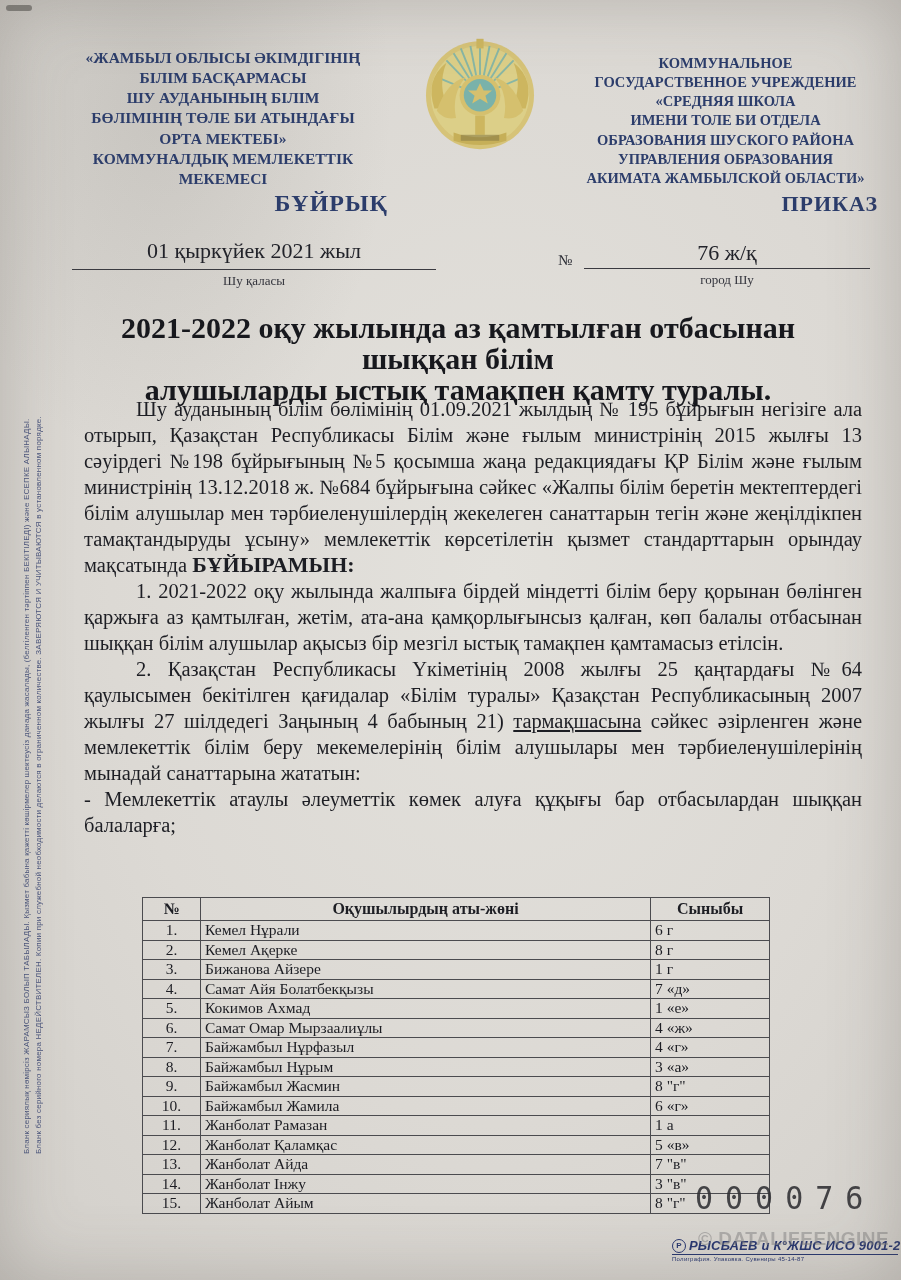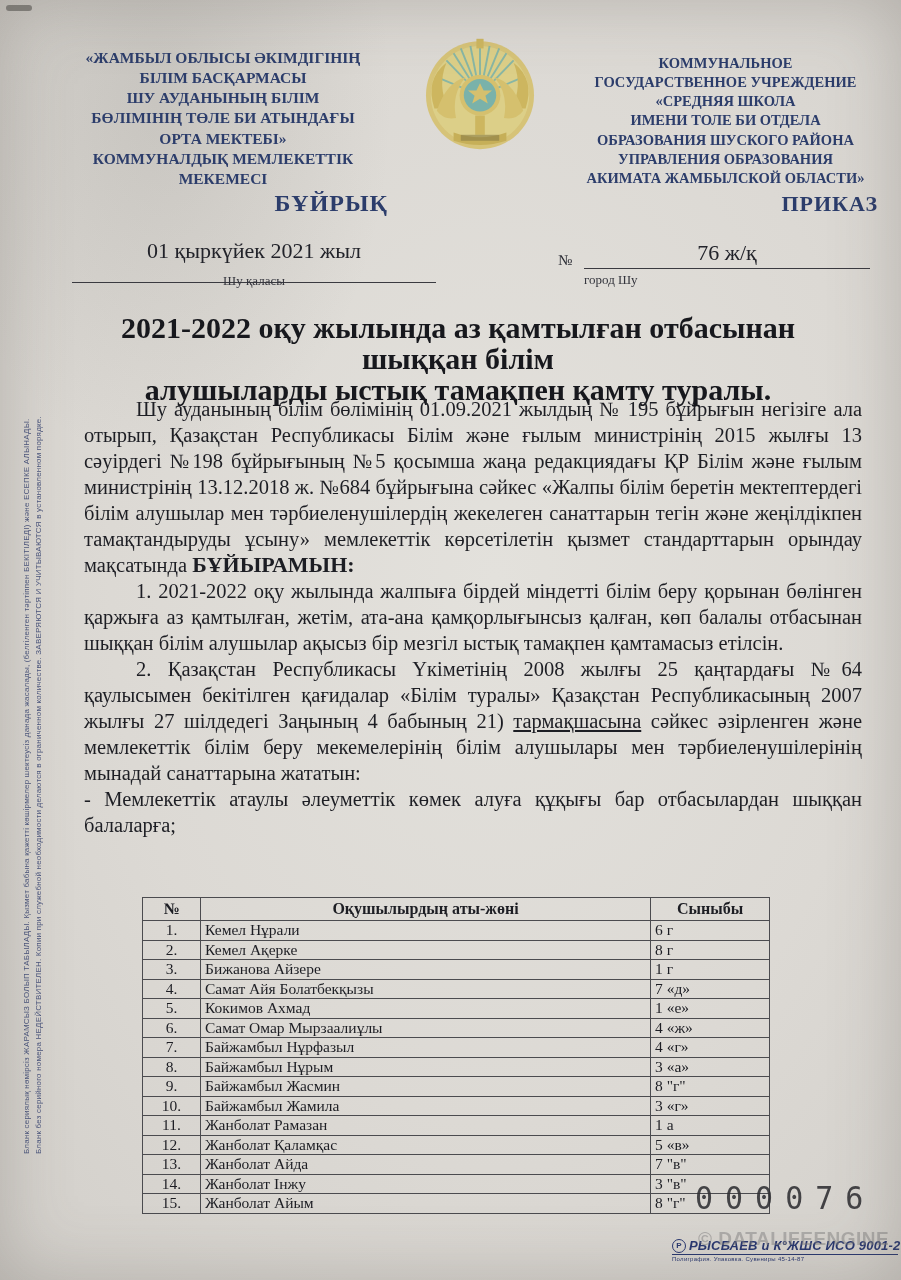--- a/index.html
+++ b/index.html
@@ -40,29 +40,29 @@
   .org-right{left:573px;top:54px;width:305px;font-size:14.5px;line-height:1.32;}
   .order-word{position:absolute;text-align:right;font-weight:bold;color:#2c3d6b;letter-spacing:1px;}
   .order-kk{left:58px;top:190px;width:330px;font-size:24px;}
   .order-ru{left:573px;top:191px;width:305px;font-size:22px;}
   
   .emblem{position:absolute;left:420px;top:33px;width:120px;height:122px;}
   
   .date-block{
     position:absolute;left:72px;top:238px;width:364px;text-align:center;
     font-size:22px;color:#22232a;border-bottom:1.5px solid #3a3a40;
-    padding-bottom:18px;
+    padding-bottom:5px;
   }
   .place-kk{position:absolute;left:72px;top:273px;width:364px;text-align:center;font-size:13px;color:#33343c;}
   .num-sign{position:absolute;left:558px;top:252px;font-size:15px;color:#2a2b33;}
   .num-line{
     position:absolute;left:584px;top:240px;width:286px;text-align:center;
     font-size:22px;color:#22232a;border-bottom:1.5px solid #3a3a40;padding-bottom:2px;
   }
-  .place-ru{position:absolute;left:584px;top:272px;width:286px;font-size:13px;color:#33343c;}
+  .place-ru{position:absolute;left:584px;top:272px;width:286px;text-align:center;font-size:13px;color:#33343c;}
   
   .doc-title{
     position:absolute;left:88px;top:312px;width:740px;text-align:center;
     font-size:30px;font-weight:bold;color:#17181d;line-height:31px;white-space:pre-line;
   }
   
   .body-text{
     position:absolute;left:84px;top:396px;width:778px;
     font-size:20.5px;line-height:26px;color:#1d1e24;text-align:justify;
   }
@@ -247,21 +247,21 @@
           <td class="c-grade">3 «а»</td>
         </tr>
         <tr>
           <td class="c-num">9.</td>
           <td class="c-name">Байжамбыл Жасмин</td>
           <td class="c-grade">8 "г"</td>
         </tr>
         <tr>
           <td class="c-num">10.</td>
           <td class="c-name">Байжамбыл Жамила</td>
-          <td class="c-grade">3 «г»</td>
+          <td class="c-grade">6 «г»</td>
         </tr>
         <tr>
           <td class="c-num">11.</td>
           <td class="c-name">Жанболат Рамазан</td>
           <td class="c-grade">1 а</td>
         </tr>
         <tr>
           <td class="c-num">12.</td>
           <td class="c-name">Жанболат Қаламқас</td>
           <td class="c-grade">5 «в»</td>

